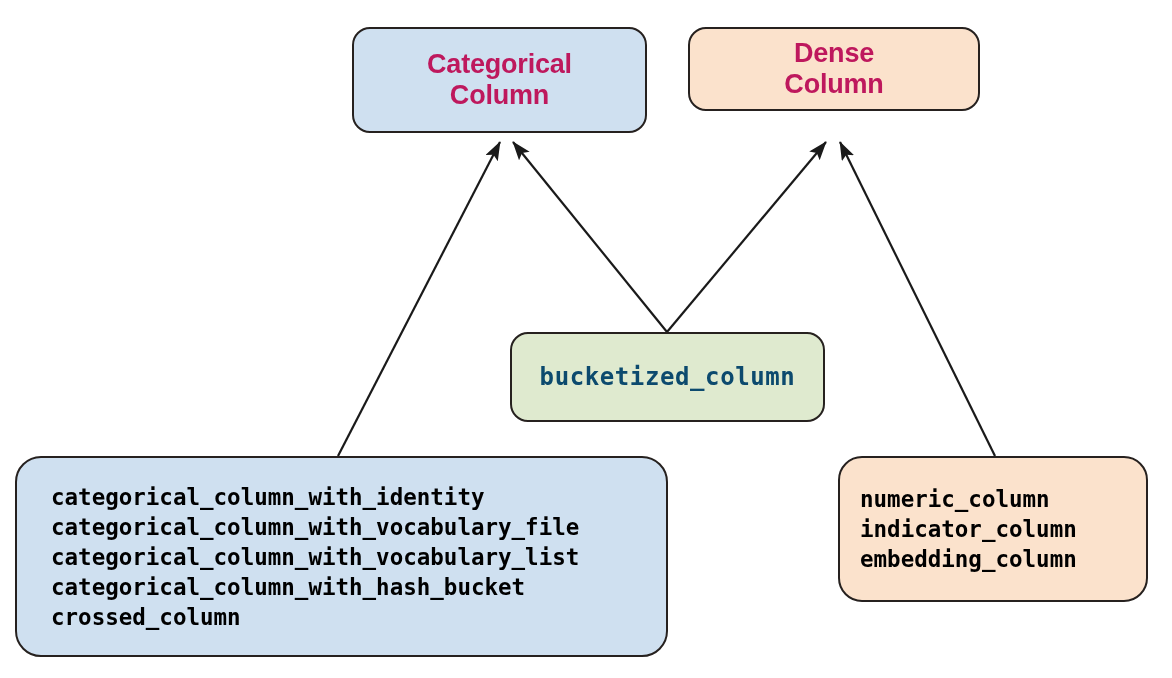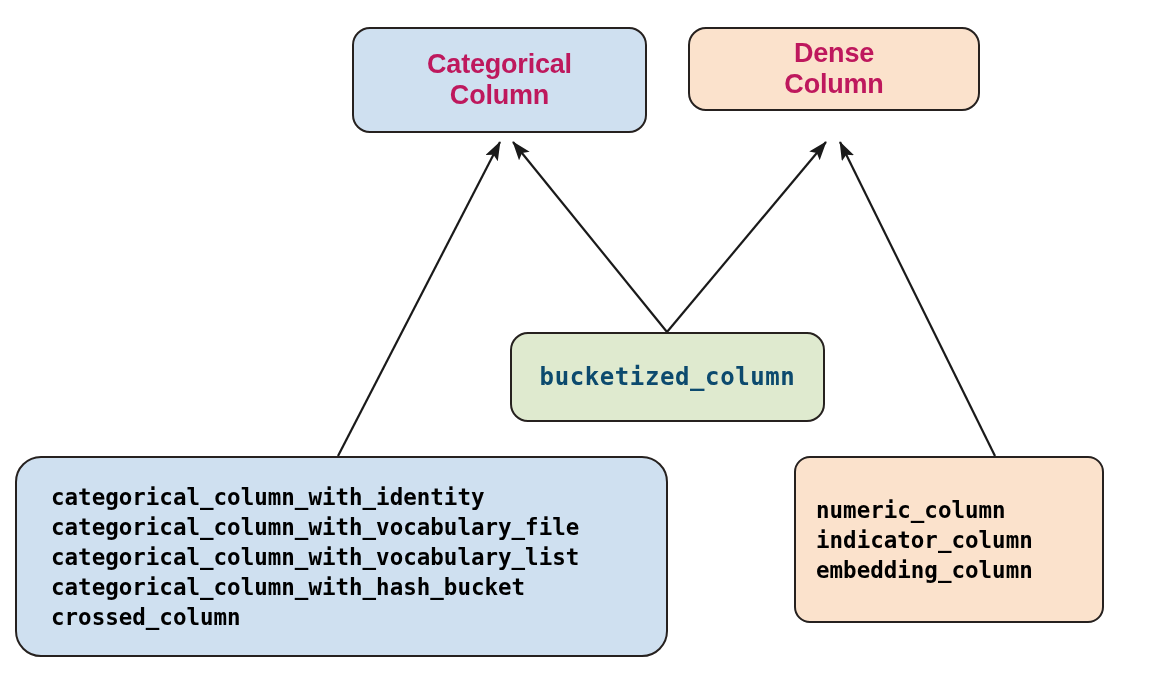--- a/index.html
+++ b/index.html
@@ -81,25 +81,25 @@
   }
   #node-categorical-list {
     left: 15px; top: 456px; width: 653px; height: 201px;
     background: #cfe0f0;
     align-items: flex-start;
     justify-content: center;
     border-radius: 26px;
   }
   #node-categorical-list .node-list { padding-left: 34px; }
   #node-dense-list {
-    left: 794px; top: 456px; width: 310px; height: 167px;
+    left: 838px; top: 456px; width: 310px; height: 146px;
     background: #fbe2cc;
     align-items: flex-start;
     justify-content: center;
-    border-radius: 16px;
+    border-radius: 24px;
   }
   #node-dense-list .node-list { padding-left: 20px; }
 </style>
 </head>
 <body>
 
 <div id="canvas">
 
   <svg id="edges" viewBox="0 0 1172 678" width="1172" height="678" xmlns="http://www.w3.org/2000/svg">
     <defs>

